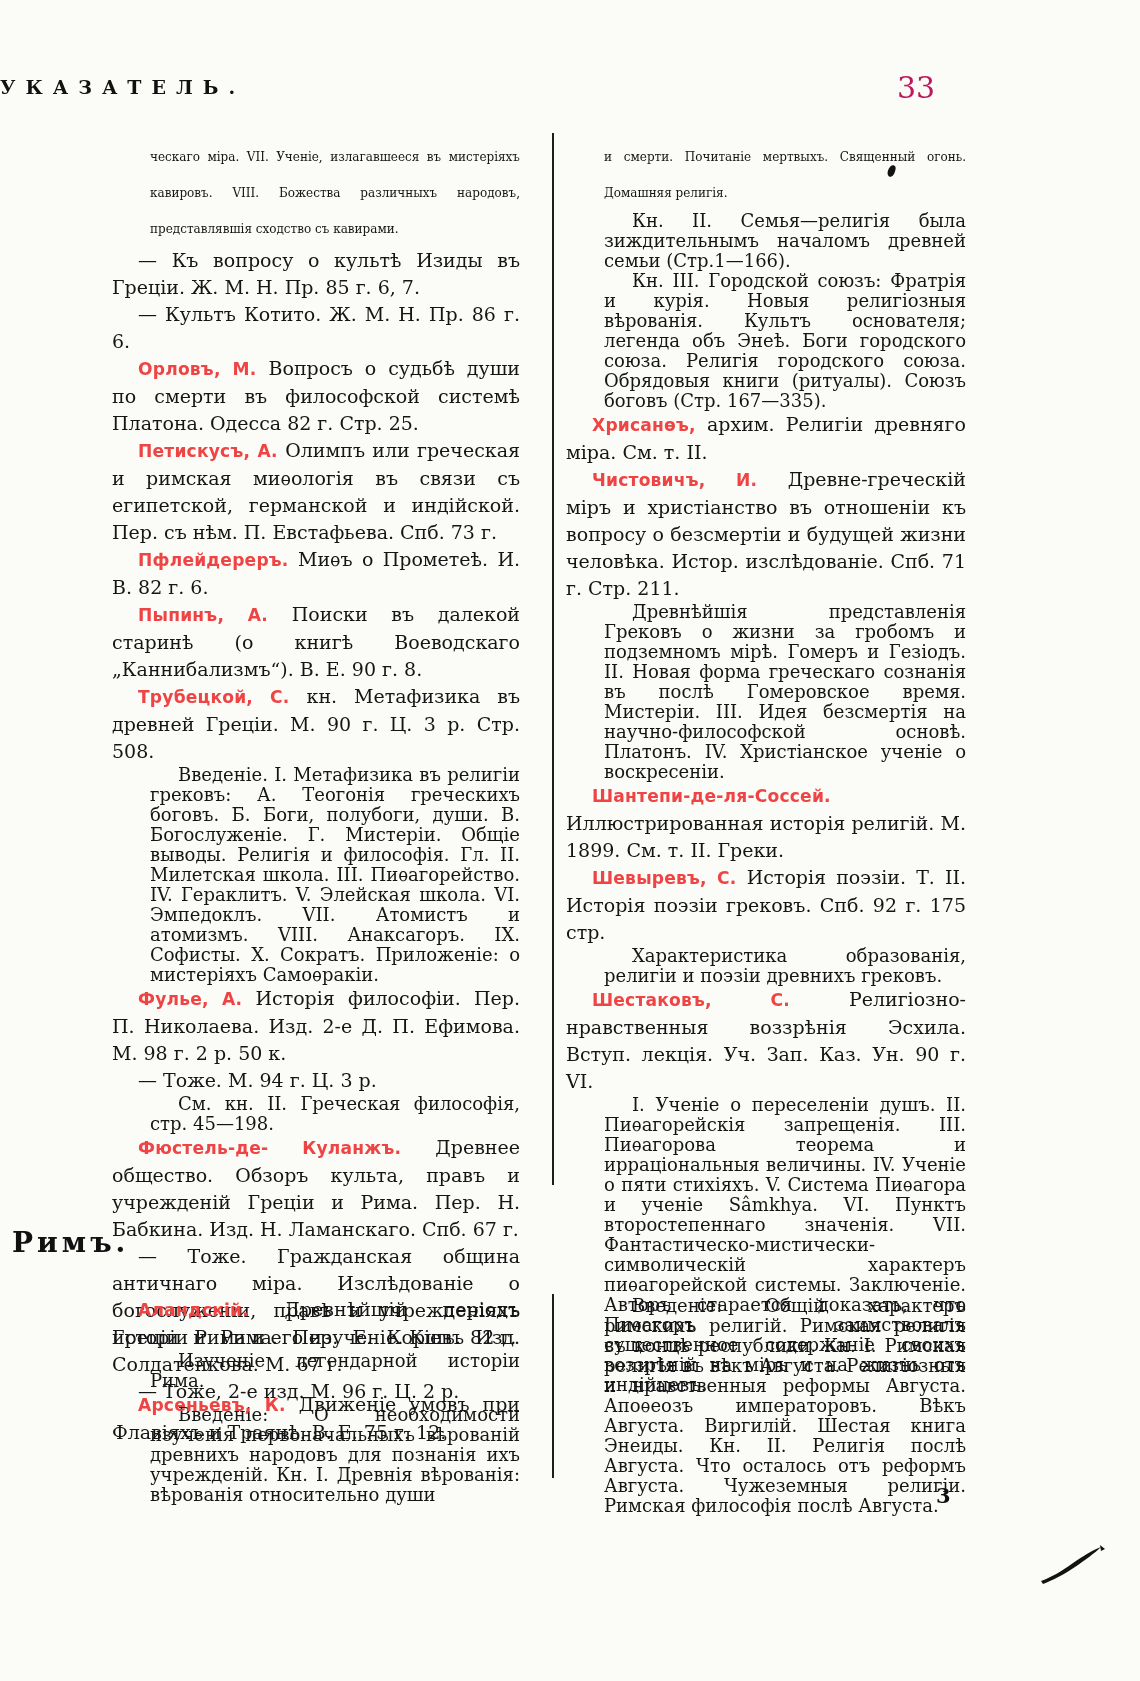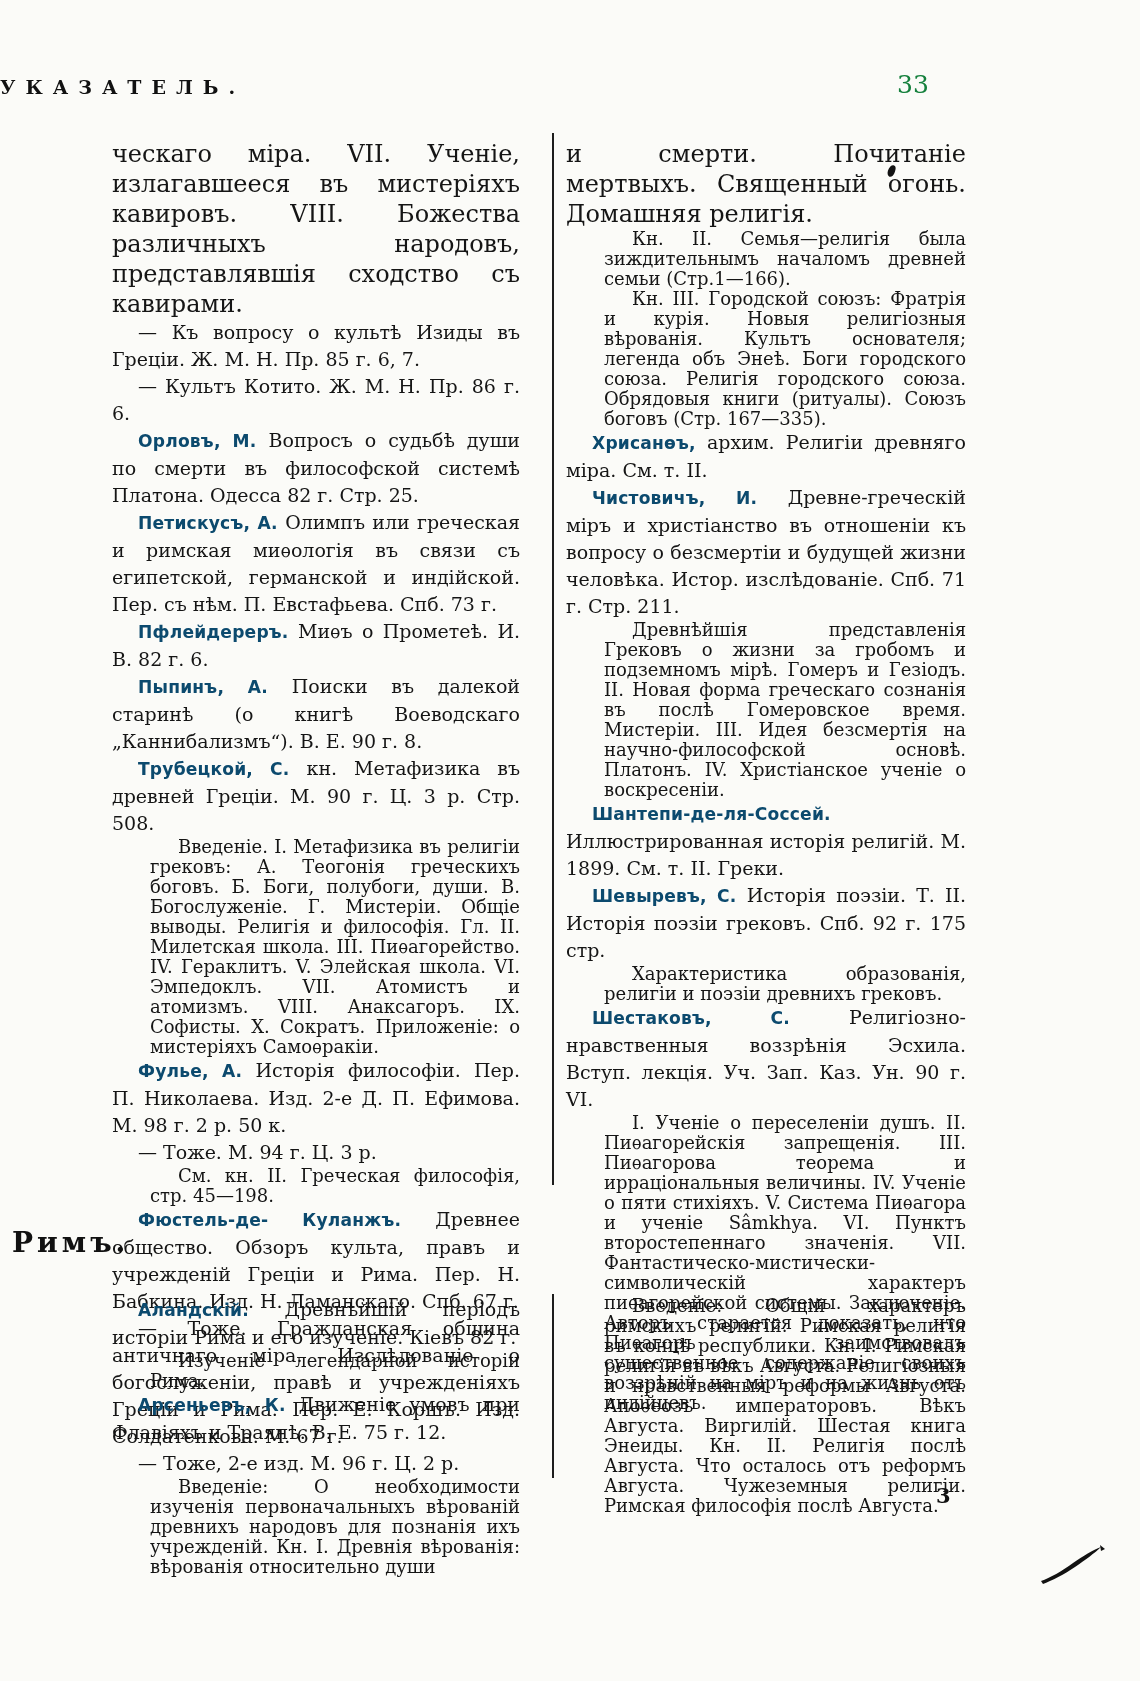--- a/index.html
+++ b/index.html
@@ -11,46 +11,46 @@
     color:#151515;
     overflow:hidden;
   }
   .running-title {
     position:absolute; top:76px; left:0; width:1030px;
     font-size:19px; font-weight:bold; letter-spacing:10px;
     color:#111;
   }
   .page-number {
     position:absolute; top:70px; left:897px;
-    font-size:25px; color:#15803d;
+    font-size:30px; color:#be185d;
   }
   .divider { position:absolute; width:2px; background:#1d1d1d; }
   .divider-top    { left:552px; top:133px;  height:1052px; }
   .divider-bottom { left:552px; top:1294px; height:184px; }
   .col { position:absolute; }
   .col-tl { left:112px; top:139px;  width:408px; }
   .col-tr { left:566px; top:139px;  width:400px; }
   .col-bl { left:112px; top:1296px; width:408px; }
   .col-br { left:566px; top:1296px; width:400px; }
   .para { margin:0; text-align:justify; }
   .entry, .dash {
     font-size:19px; line-height:27px; text-indent:26px;
   }
   .annot {
     font-size:18px; line-height:20px;
     margin-left:38px; text-indent:28px;
   }
   .annot-cont {
-    font-size:24px; line-height:30px;
-    text-indent:0;
+    font-size:12px; line-height:36px;
+    margin-left:38px; text-indent:0;
   }
   .lead {
     font-family:"DejaVu Sans", sans-serif;
     font-weight:bold; font-size:0.9em; letter-spacing:0.2px;
-    color:#0c4a6e;
+    color:#ef4444;
   }
   .section-title {
     position:absolute; top:1226px; left:0; width:1030px;
     margin:0;
     font-family:"DejaVu Serif", serif;
     font-weight:bold; font-size:28px; letter-spacing:4px;
     color:#111;
     padding-left:12px;
   }
   .signature {

